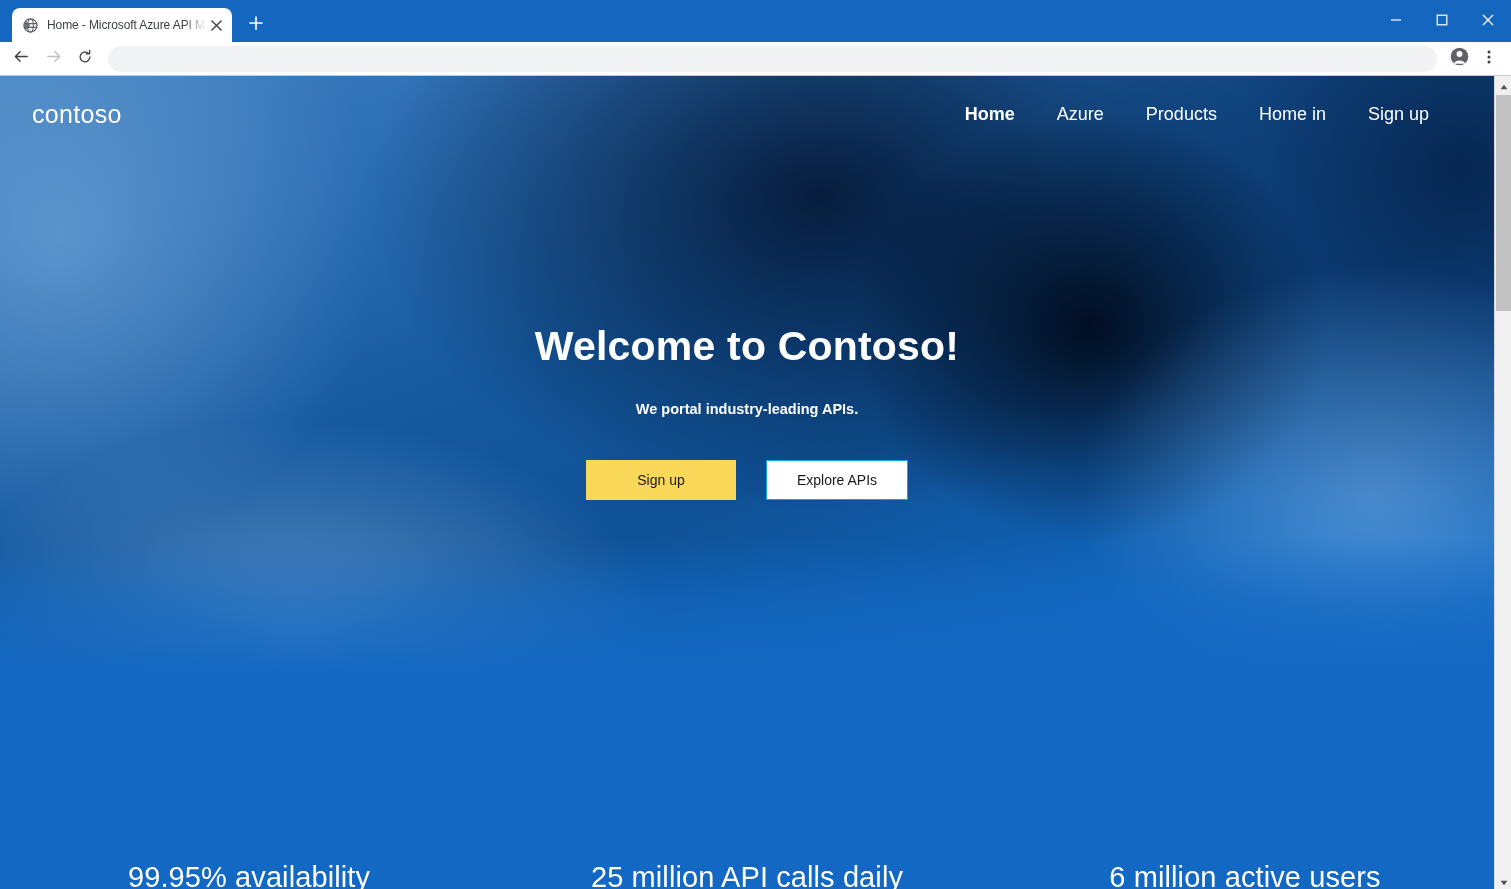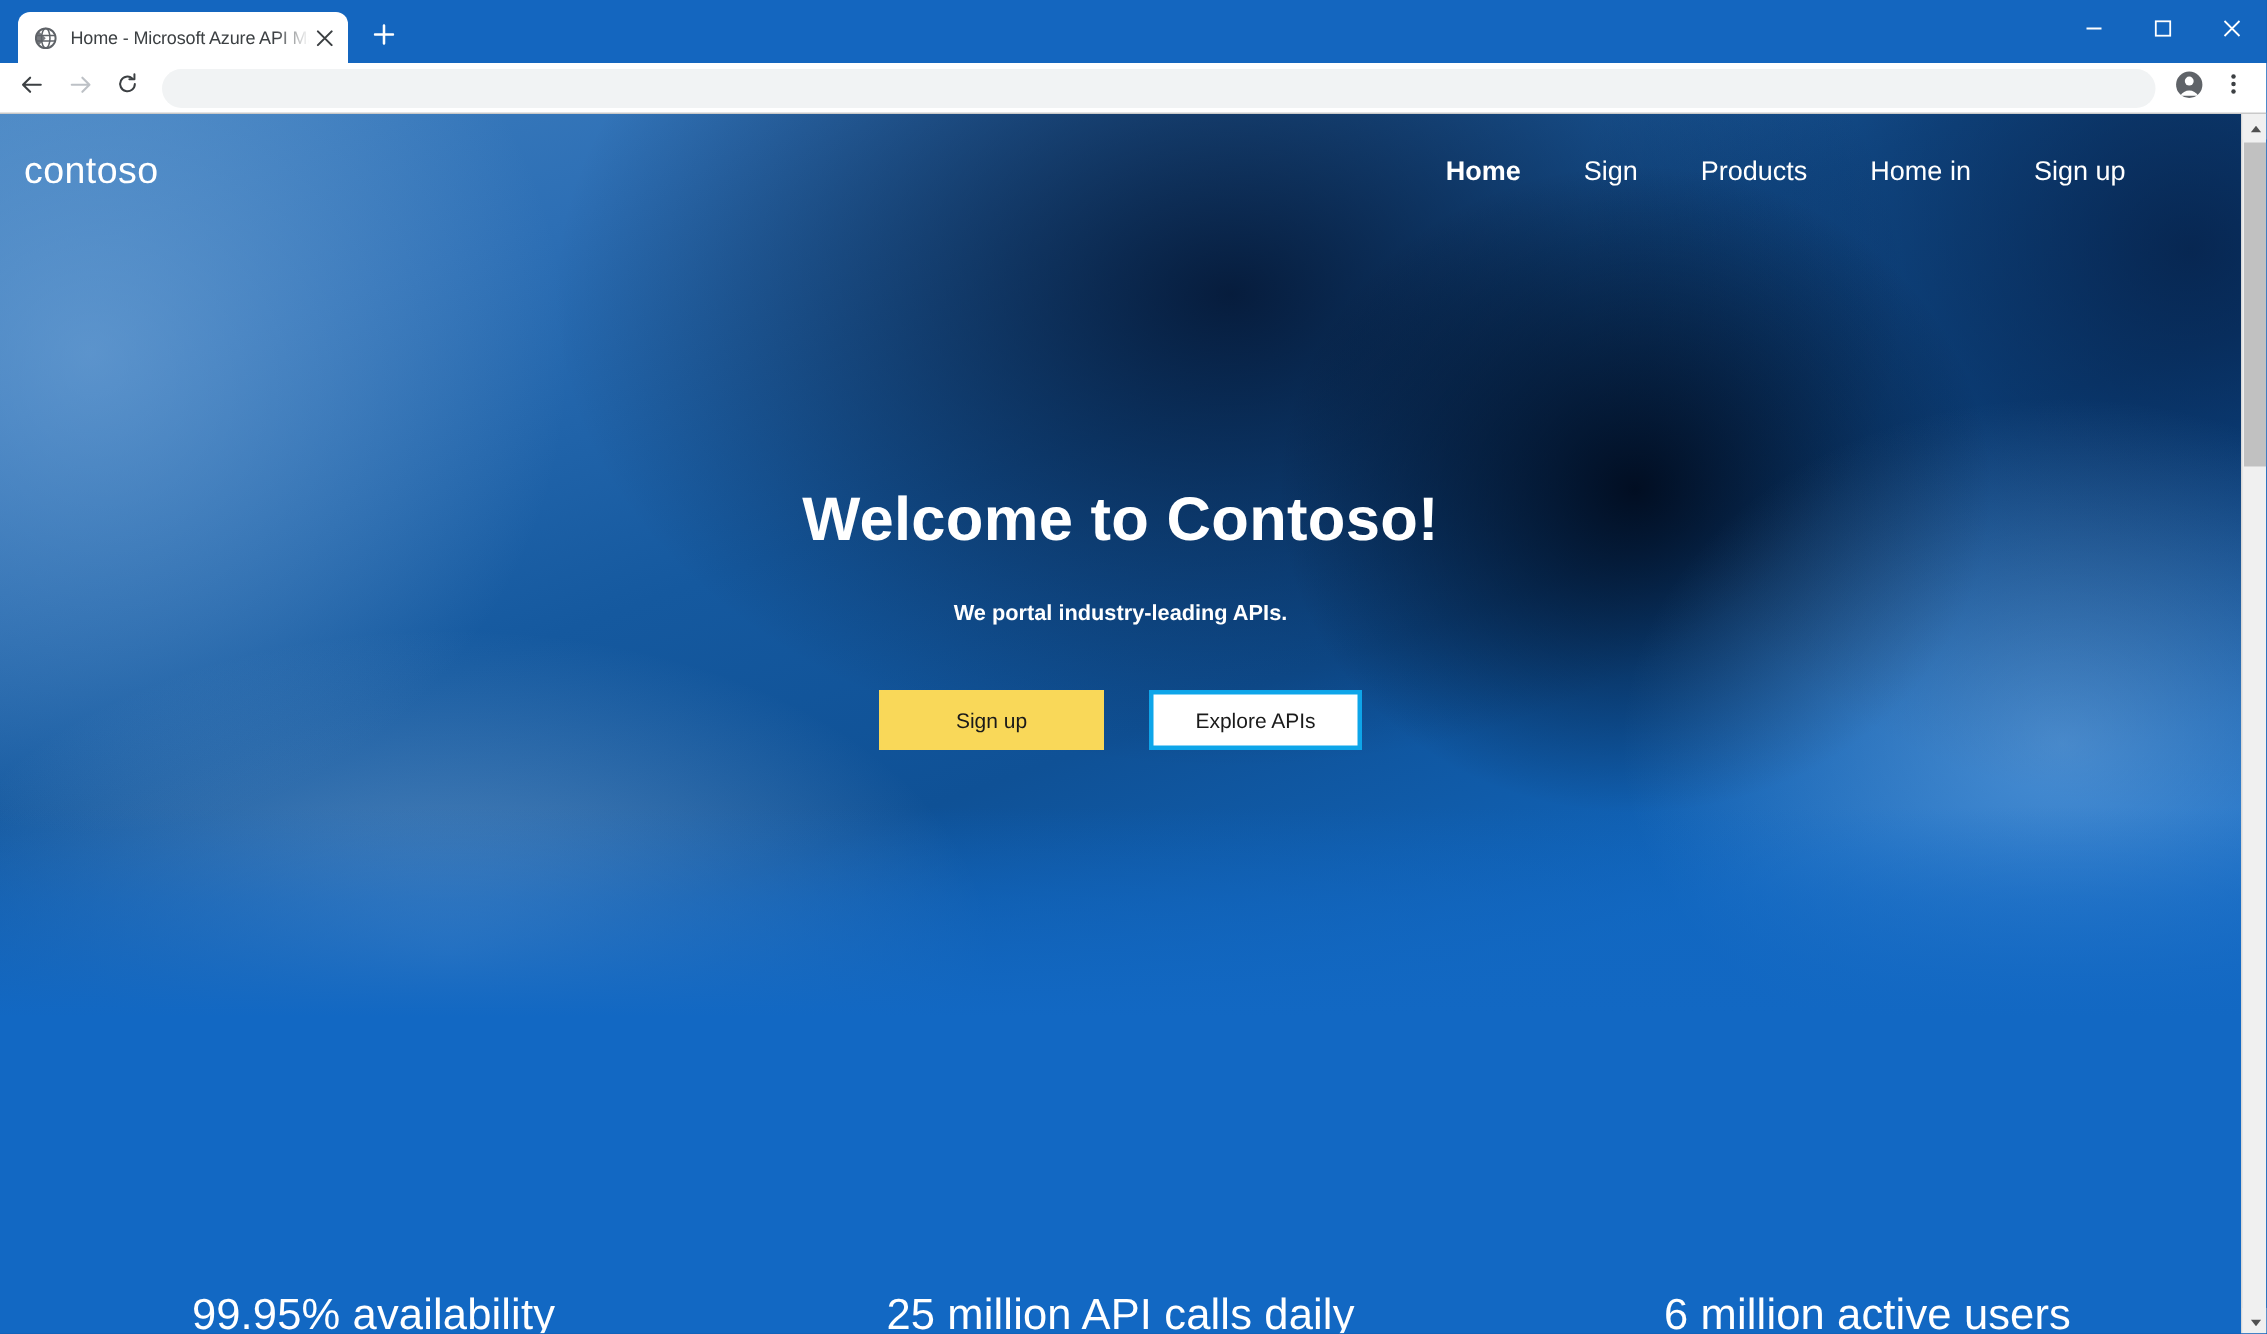--- a/index.html
+++ b/index.html
@@ -138,24 +138,24 @@
       linear-gradient(160deg, #3f7fbf 0%, #2d6fb5 18%, #15599f 42%, #0f5196 60%, #1166bd 82%, #1268c3 100%);
   }
   .hero::after {
     content:"";
     position:absolute; left:0; right:0; bottom:0; height:140px;
     background:linear-gradient(to bottom, rgba(18,104,195,0) 0%, rgba(18,104,195,0.55) 45%, #1268c3 100%);
   }
 
   
   .siteheader {
-    position:absolute; left:0; top:0; right:16px;
+    position:absolute; left:0; top:0; right:4px;
     height:76px;
     display:flex; align-items:center;
-    padding:0 40px 0 16px;
+    padding:0 40px 0 32px;
     z-index:5;
   }
   .logo {
     font-size:25px;
     font-weight:300;
     color:#ffffff;
     letter-spacing:0.3px;
     line-height:1;
   }
   .mainnav {
@@ -206,21 +206,21 @@
   }
   .btn-primary {
     background:#f9d859;
     color:#1a1a1a;
     border:1px solid #f9d859;
     min-width:150px;
   }
   .btn-secondary {
     background:#ffffff;
     color:#1a1a1a;
-    border:3px solid #0ea5e9;
+    border:1px solid #0ea5e9;
     min-width:142px;
   }
 
   
   .stats {
     position:absolute;
     left:0; right:0; top:678px; bottom:0;
     background:#1268c3;
     display:flex;
     align-items:flex-start;
@@ -373,21 +373,21 @@
   <div class="viewport">
 
     <div class="page">
 
       <div class="hero"></div>
 
       <div class="siteheader">
         <div class="logo">contoso</div>
         <nav class="mainnav">
           <a class="navlink active">Home</a>
-          <a class="navlink">Sign</a>
+          <a class="navlink">Azure</a>
           <a class="navlink">Products</a>
           <a class="navlink">Home in</a>
           <a class="navlink">Sign up</a>
         </nav>
       </div>
 
       <div class="herocontent">
         <h1 class="hero-title">Welcome to Contoso!</h1>
         <p class="hero-sub">We portal industry-leading APIs.</p>
         <div class="cta-row">

